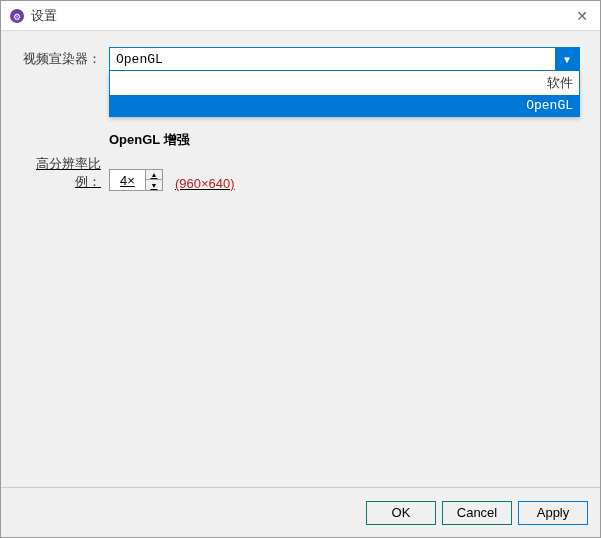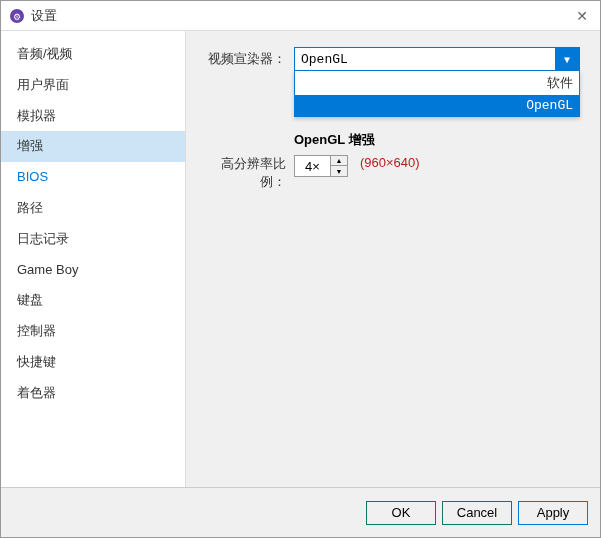--- a/index.html
+++ b/index.html
@@ -129,22 +129,23 @@
       color: #fff;
     }
     .section-title {
       font-size: 13px;
       font-weight: bold;
       margin: 8px 0 6px 0;
       color: #000000;
     }
     .scale-row {
       display: flex;
-      align-items: flex-start;
+      align-items: flex-end;
       margin-bottom: 16px;
+      text-decoration: underline;
     }
     .scale-label {
       width: 80px;
       text-align: right;
       margin-right: 8px;
       font-size: 13px;
       color: #333;
       flex-shrink: 0;
     }
     .spinner {
@@ -219,34 +220,20 @@
         <ellipse cx="8" cy="8" rx="7" ry="7" fill="#6644aa"></ellipse>
         <text x="8" y="12" text-anchor="middle" font-size="9" fill="white">⚙</text>
       </svg>
       <span class="title-text">设置</span>
     </div>
     <div class="close-btn">✕</div>
   </div>
 
   <div class="content">
 
-    <div class="sidebar">
-      <div class="sidebar-item">音频/视频</div>
-      <div class="sidebar-item">用户界面</div>
-      <div class="sidebar-item">模拟器</div>
-      <div class="sidebar-item active">增强</div>
-      <div class="sidebar-item bios">BIOS</div>
-      <div class="sidebar-item">路径</div>
-      <div class="sidebar-item">日志记录</div>
-      <div class="sidebar-item">Game Boy</div>
-      <div class="sidebar-item">键盘</div>
-      <div class="sidebar-item">控制器</div>
-      <div class="sidebar-item">快捷键</div>
-      <div class="sidebar-item">着色器</div>
-    </div>
 
     <div class="main-area">
 
       <div class="form-row">
         <span class="form-label">视频宣染器：</span>
         <div class="dropdown-container">
           <div style="display:flex; align-items:center; border:1px solid #0078d7; background:#fff; height:24px; padding:0 6px; font-size:13px; position:relative;">
             <span style="flex:1;">OpenGL</span>
             <div style="position:absolute; right:0; top:0; width:24px; height:24px; background:#0078d7; display:flex; align-items:center; justify-content:center;">
               <span style="color:#fff; font-size:10px;">▼</span>

